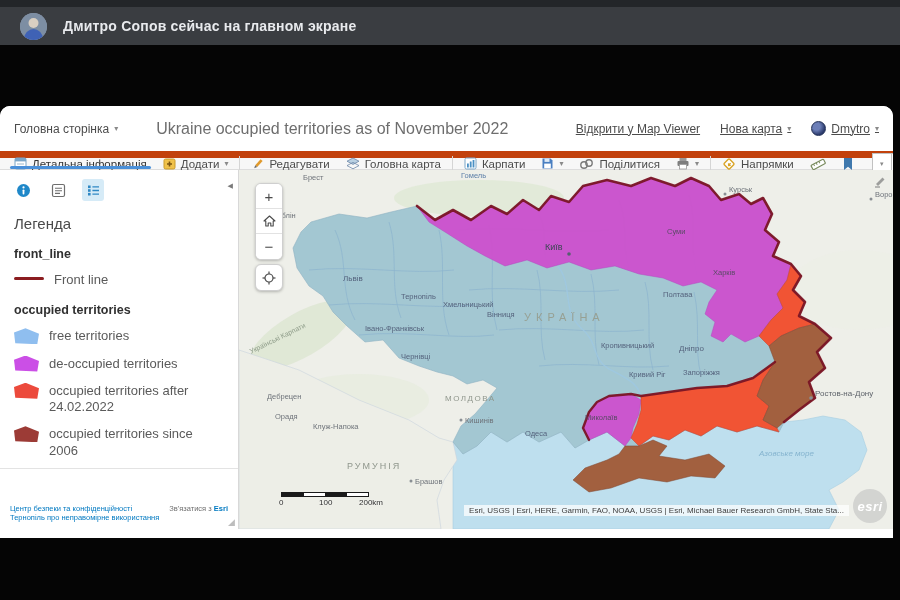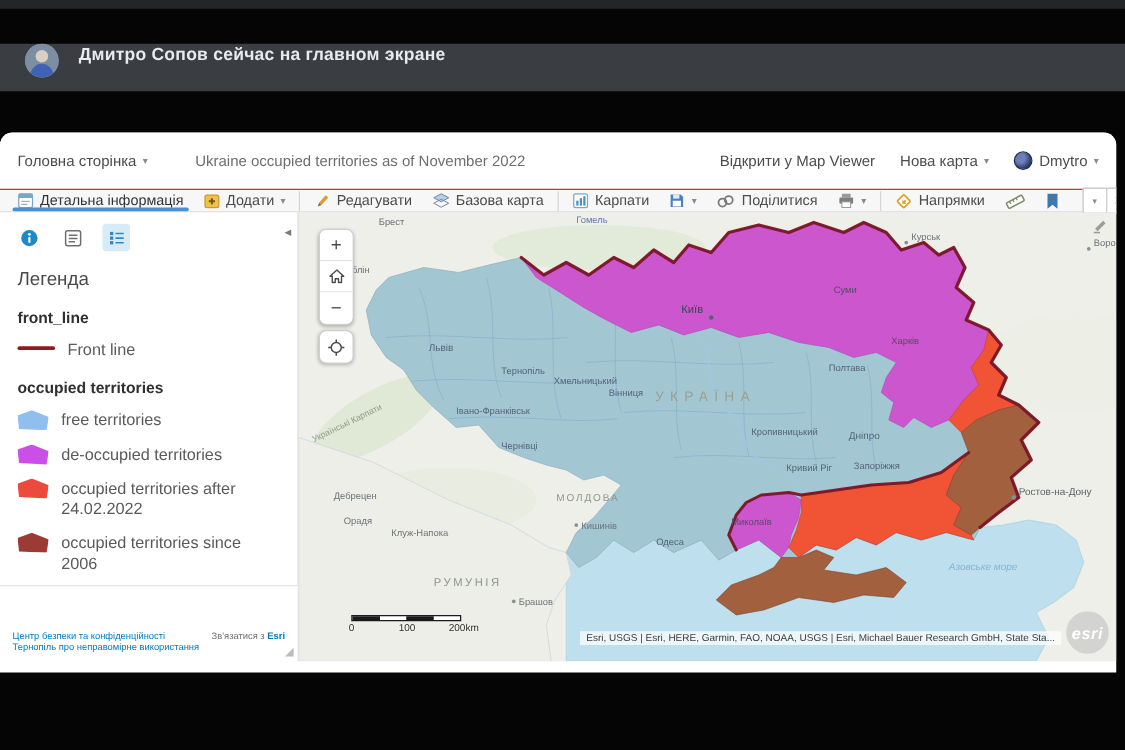--- a/index.html
+++ b/index.html
@@ -1,37 +1,37 @@
 <!DOCTYPE html>
 <html><head>
 <meta charset="utf-8">
 <style>
   * { margin:0; padding:0; box-sizing:border-box; }
   body { background:#000; font-family:"Liberation Sans","DejaVu Sans",sans-serif; }
   .stage { position:relative; width:900px; height:600px; background:#050505; overflow:hidden; }
 
   
   .top-strip { height:7px; background:#232629; }
-  .presenter-bar { height:38px; background:#3a3d41; display:flex; padding-left:20px; gap:16px;margin-top:28px; }
+  .presenter-bar { height:38px; background:#3a3d41; display:flex; align-items:center; padding-left:20px; gap:16px; }
   .presenter-avatar { width:27px; height:27px; border-radius:50%; overflow:hidden; background:#8a97a8; flex:0 0 auto; }
   .presenter-text { color:#e8eaed; font-size:14px; font-weight:700; letter-spacing:.2px; }
 
   
   .app-window { position:absolute; top:106px; left:0; width:893px; height:432px; background:#fff; border-radius:10px 10px 0 0; overflow:hidden; }
 
   .app-header { height:45px; display:flex; align-items:center; padding:0 14px; background:#fff; }
   .home-menu { font-size:12px; color:#4c4c4c; display:flex; align-items:center; gap:5px; cursor:pointer; }
   .caret { font-size:8px; color:#8a8a8a; }
-  .app-title { margin-left:38px; font-size:12px; color:#6e6e6e; font-weight:400; }
+  .app-title { margin-left:38px; font-size:16px; color:#6e6e6e; font-weight:400; }
   .header-right { margin-left:auto; display:flex; align-items:center; gap:20px; font-size:12px; color:#4c4c4c; }
-  .header-link { display:flex; align-items:center; gap:5px; cursor:pointer; }
+  .header-link { display:flex; align-items:center; gap:5px; cursor:pointer;text-decoration:underline; }
   .globe-avatar { width:15px; height:15px; border-radius:50%; background:radial-gradient(circle at 35% 35%, #6d7fb8 0 30%, #2b3a6b 70%); border:1px solid #223057; }
 
   
-  .app-toolbar { height:19px; background:#f7f7f7; border-top:1px solid #c2410c; border-bottom:1px solid #ddd; display:flex; align-items:center; padding:0 6px; font-size:11.5px; color:#4c4c4c; }
+  .app-toolbar { height:19px; background:#f7f7f7; border-top:7px solid #c2410c; border-bottom:1px solid #ddd; display:flex; align-items:center; padding:0 6px; font-size:11.5px; color:#4c4c4c; }
   .tb-item { display:flex; align-items:center; gap:5px; padding:0 8px; height:100%; cursor:pointer; white-space:nowrap; position:relative; }
   .tb-item.active { color:#333; }
   .tb-item.active::after { content:""; position:absolute; left:4px; right:4px; bottom:0; height:3px; background:#4a90d9; border-radius:2px; }
   .tb-sep { width:1px; height:16px; background:#d5d5d5; margin:0 3px; flex:0 0 auto; }
   .tb-right { margin-left:auto; display:flex; align-items:center; height:100%; }
   .search-wrap { display:flex; align-items:center; height:21px; margin-left:10px; margin-right:4px; }
   .search-dd { width:20px; height:21px; border:1px solid #c2c2c2; background:#fff; display:flex; align-items:center; justify-content:center; color:#8a8a8a; font-size:7px; cursor:pointer; }
   .search-input { width:152px; height:21px; border:1px solid #c2c2c2; border-left:none; font-size:11px; padding:0 6px; color:#333; outline:none; font-family:inherit; }
   .search-input::placeholder { color:#9a9a9a; }
 
@@ -143,21 +143,21 @@
           <path d="M4.2,8.2 L9.6,2.2 L11.6,4.0 L6.2,10.0 Z" fill="#e09a2d"></path>
           <path d="M4.2,8.2 L6.2,10.0 L3.2,11.2 Z" fill="#6b6b6b"></path>
         </svg>
         <span>Редагувати</span>
       </div>
       <div class="tb-item">
         <svg width="14" height="13" viewBox="0 0 14 13">
           <path d="M7,1 L13,4.2 L7,7.4 L1,4.2 Z" fill="#b9d0e2" stroke="#6e88a8" stroke-width="0.8"></path>
           <path d="M7,5.4 L13,8.6 L7,11.8 L1,8.6 Z" fill="none" stroke="#6e88a8" stroke-width="0.8"></path>
         </svg>
-        <span>Базова карта</span>
+        <span>Головна карта</span>
       </div>
       <div class="tb-sep"></div>
       <div class="tb-item">
         <svg width="13" height="13" viewBox="0 0 13 13">
           <rect x="1" y="1" width="11" height="11" rx="1.5" fill="#fff" stroke="#7aa6c8"></rect>
           <rect x="3" y="6.5" width="1.8" height="4" fill="#4a90c4"></rect>
           <rect x="5.8" y="4.5" width="1.8" height="6" fill="#4a90c4"></rect>
           <rect x="8.6" y="3" width="1.8" height="7.5" fill="#4a90c4"></rect>
         </svg>
         <span>Карпати</span>

